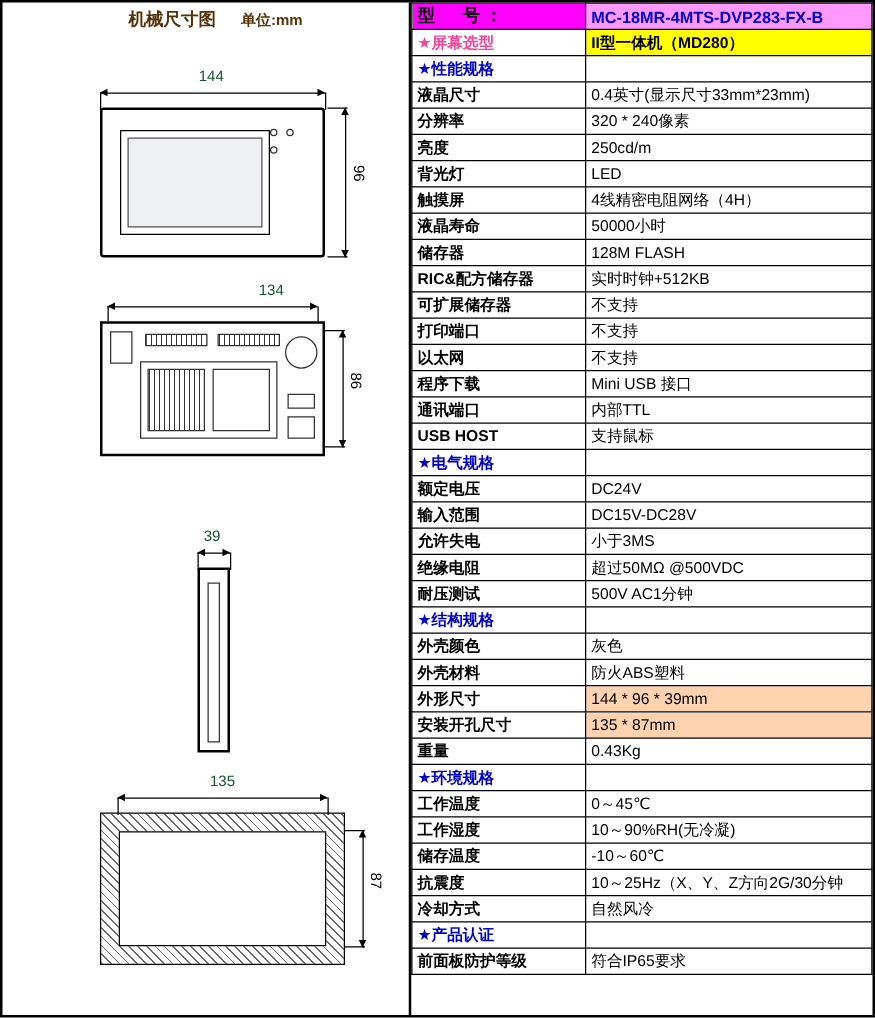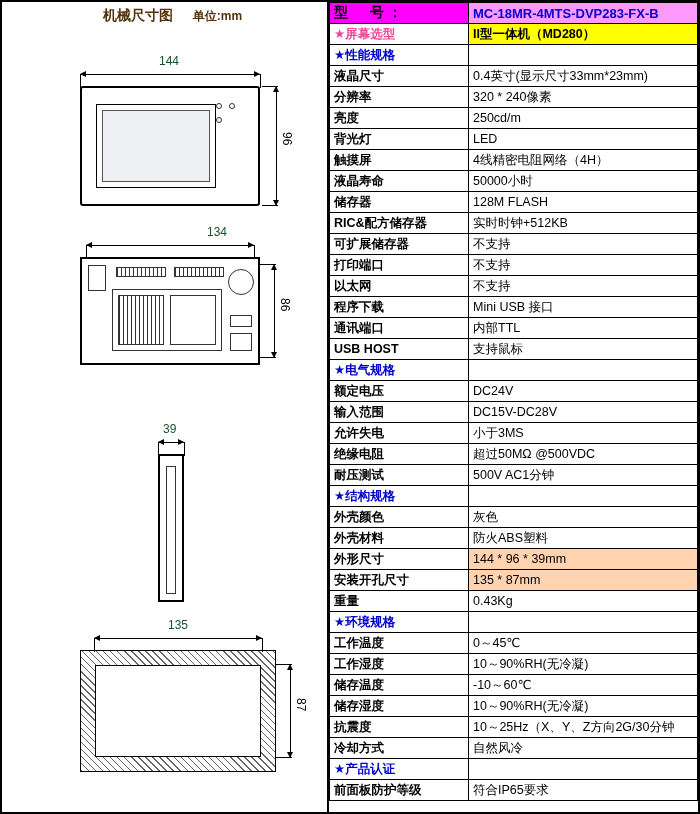--- a/index.html
+++ b/index.html
@@ -435,24 +435,20 @@
           </tr>
           <tr class="">
             <td class="k">工作湿度</td>
             <td class="v">10～90%RH(无冷凝)</td>
           </tr>
           <tr class="">
             <td class="k">储存温度</td>
             <td class="v">-10～60℃</td>
           </tr>
           <tr class="">
-            <td class="k">储存湿度</td>
-            <td class="v">10～90%RH(无冷凝)</td>
-          </tr>
-          <tr class="">
             <td class="k">抗震度</td>
             <td class="v">10～25Hz（X、Y、Z方向2G/30分钟</td>
           </tr>
           <tr class="">
             <td class="k">冷却方式</td>
             <td class="v">自然风冷</td>
           </tr>
           <tr class="section">
             <td class="k">★产品认证</td>
             <td class="v"></td>

